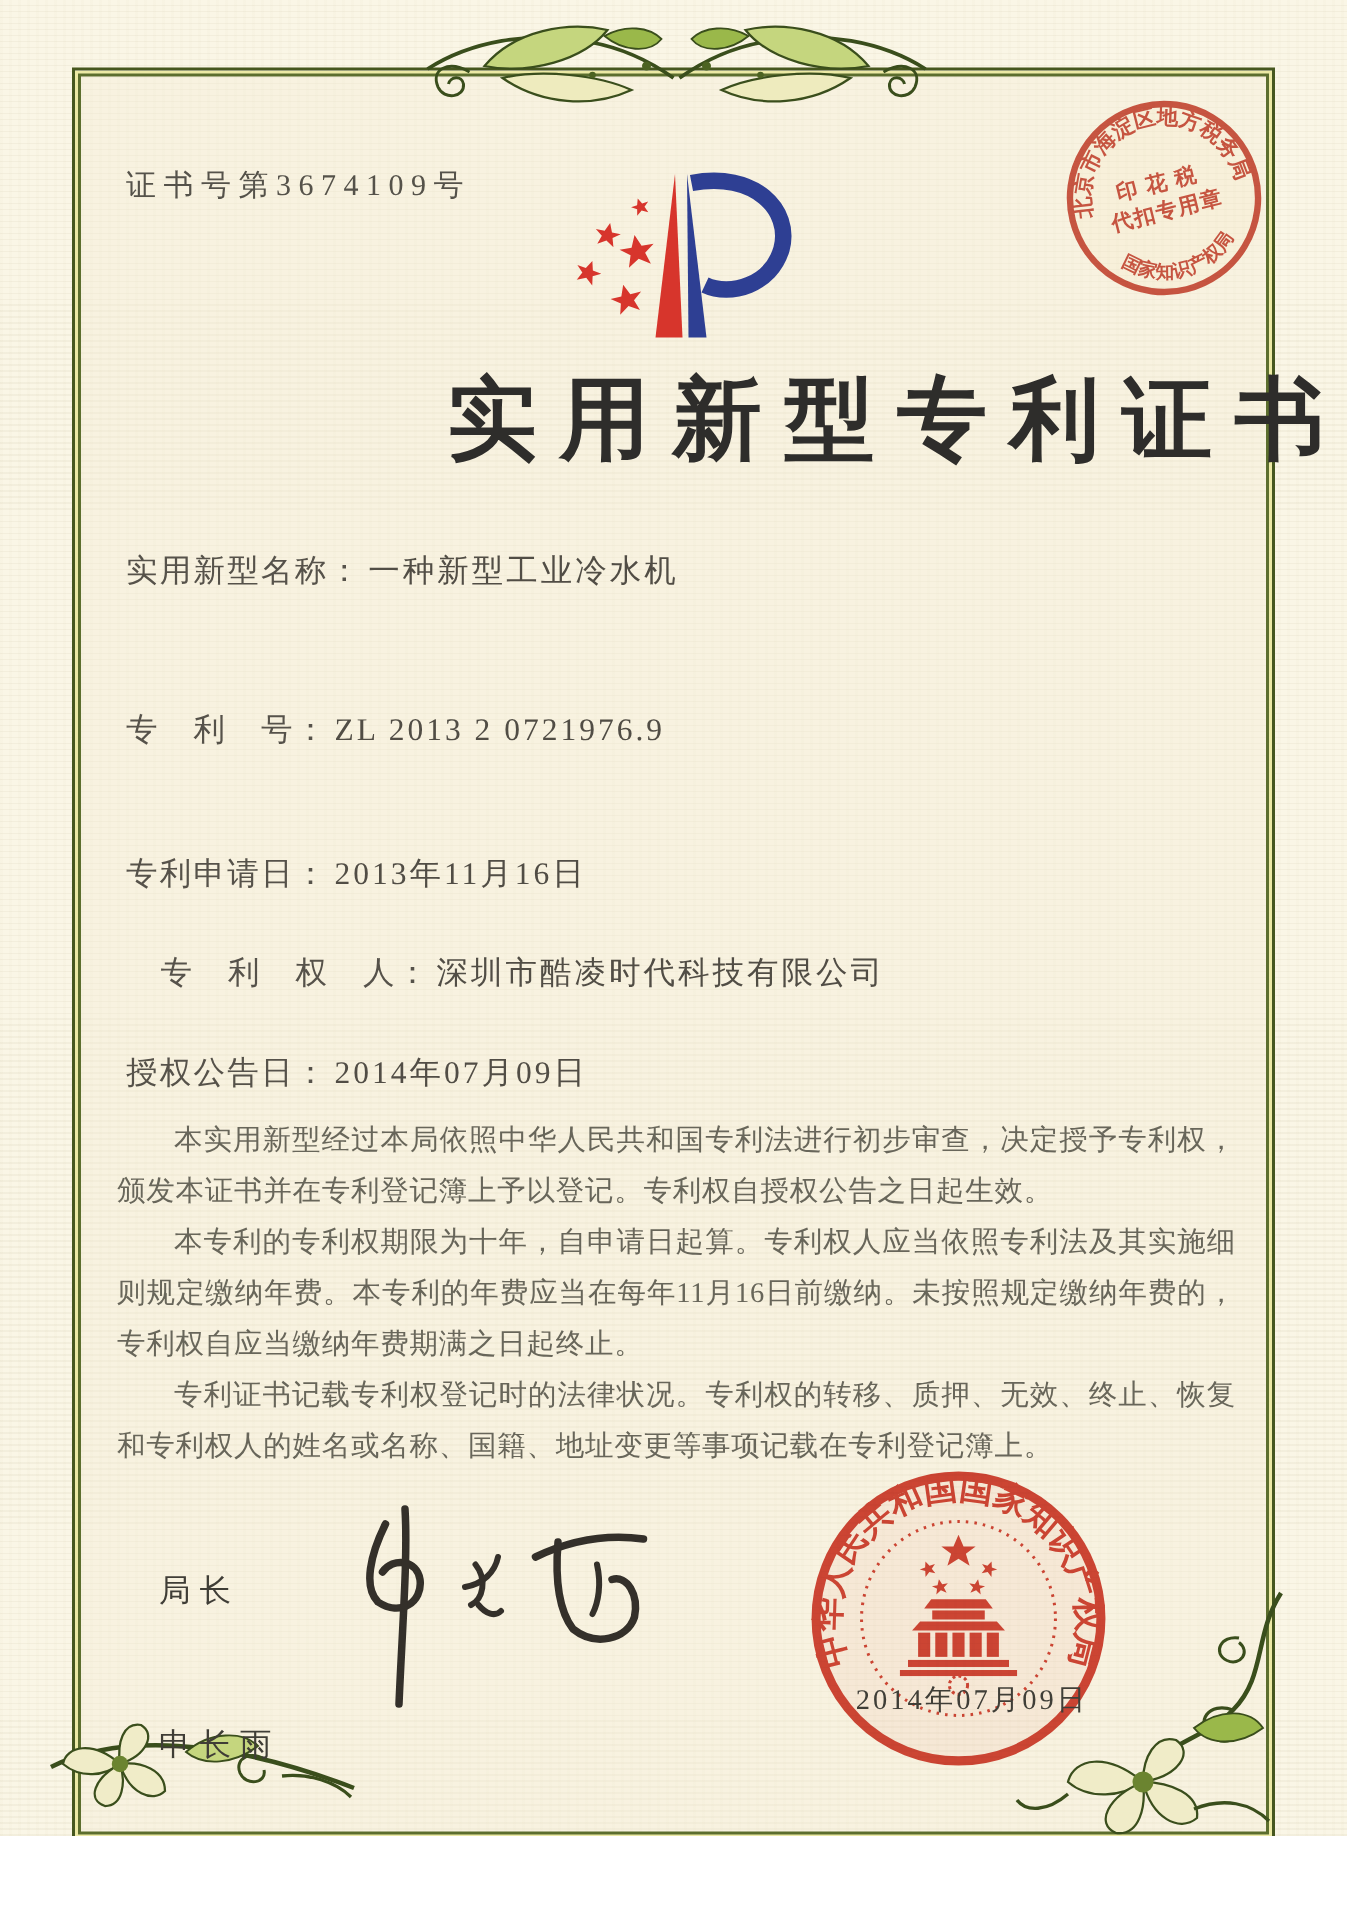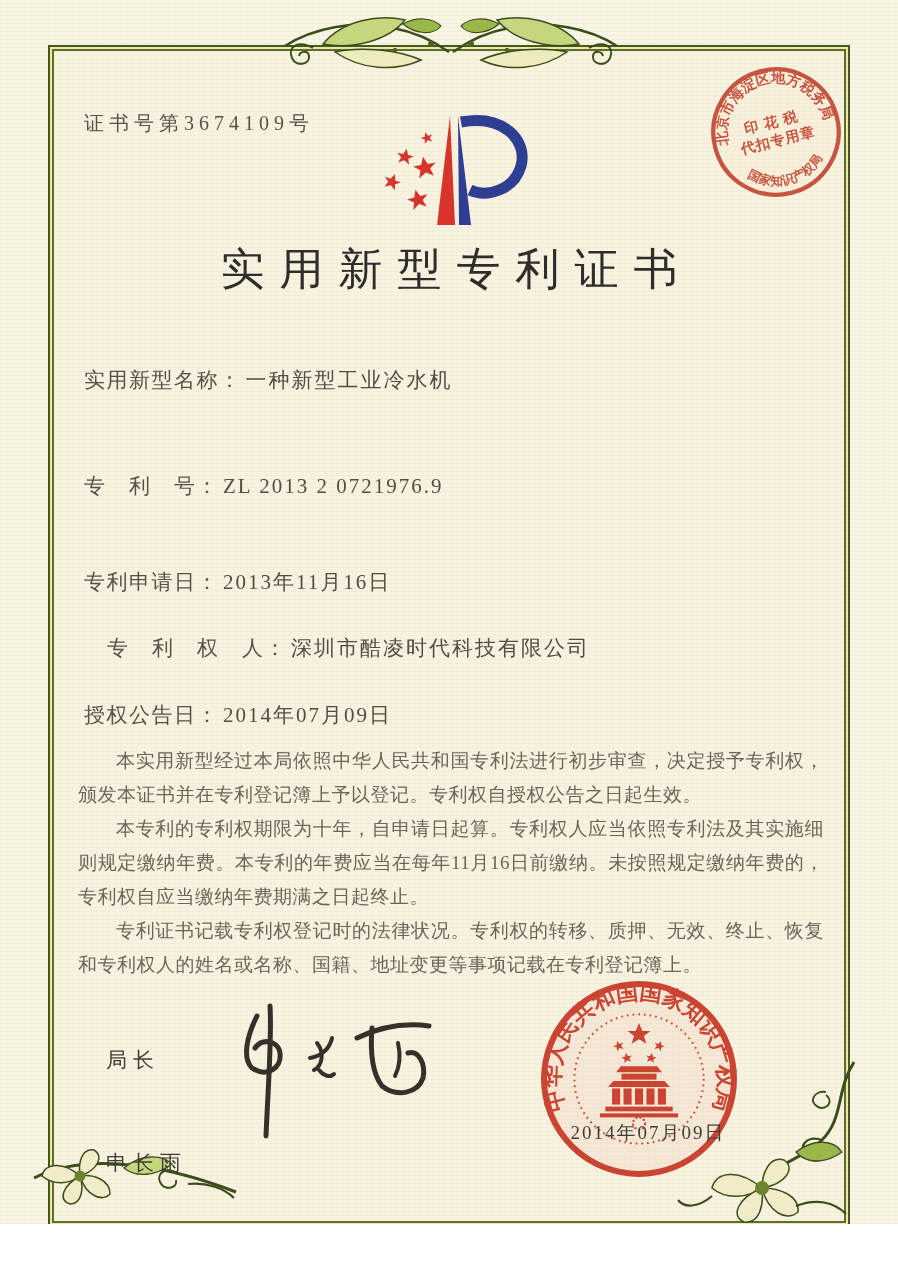--- a/index.html
+++ b/index.html
@@ -28,21 +28,21 @@
   .orn-br  { left:676px; top:1056px; }
 
   .cert-number {
     position:absolute; left:84px; top:110px;
     font-size:20px; color:#55524a; letter-spacing:5px;
   }
   .logo { position:absolute; left:365px; top:98px; }
 
   .title {
     position:absolute; left:0; top:240px; width:898px;
-    text-align:center; font-size:44px; font-weight:normal;
+    text-align:right; font-size:60px; font-weight:bold;
     color:#2e2d2b; letter-spacing:15px; text-indent:15px;
     font-family:"Liberation Serif", serif;
   }
 
   .field-row {
     position:absolute; left:84px; width:730px;
     font-size:21px; color:#56524a; letter-spacing:1.5px;
     white-space:nowrap;
   }
   .field-row .value { color:#514d45; margin-left:4px; letter-spacing:2px; }

